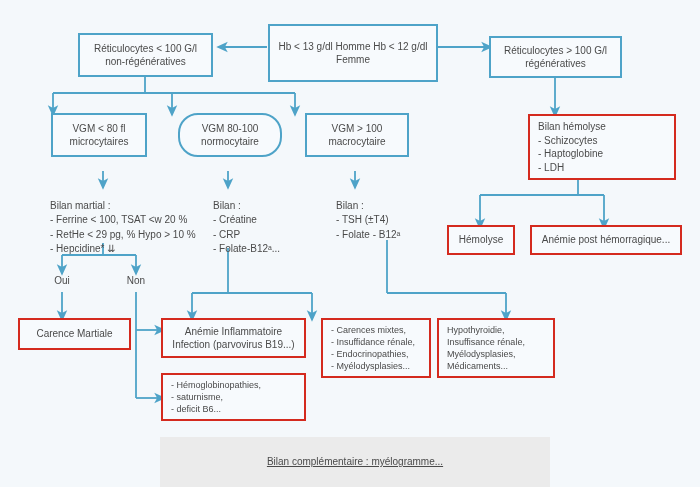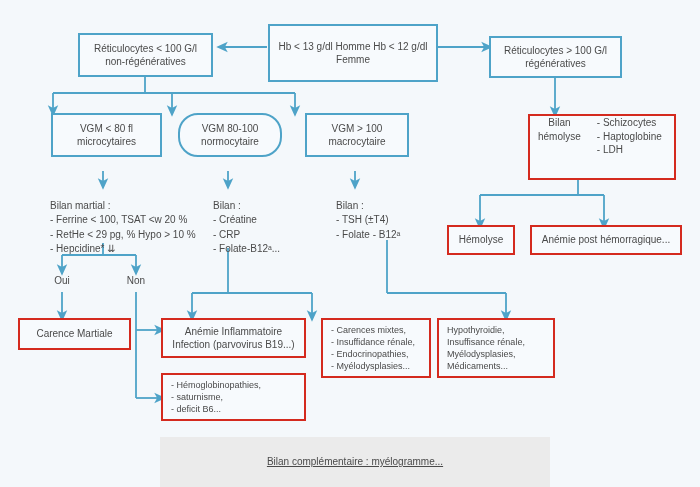--- a/index.html
+++ b/index.html
@@ -117,36 +117,36 @@
   <div class="node blue f10" style="left:78px;top:33px;width:135px;height:44px;">
     <span class="txt">Réticulocytes &lt; 100 G/l
 non-régénératives</span>
   </div>
 
   <div class="node blue f10" style="left:489px;top:36px;width:133px;height:42px;">
     <span class="txt">Réticulocytes &gt; 100 G/l
 régénératives</span>
   </div>
 
-  <div class="node blue f10" style="left:51px;top:113px;width:111px;height:44px;">
+  <div class="node blue f10" style="left:51px;top:113px;width:96px;height:44px;">
     <span class="txt">VGM &lt; 80 fl
 microcytaires</span>
   </div>
 
   <div class="node blue f10" style="left:178px;top:113px;width:104px;height:44px;border-radius:20px;">
     <span class="txt">VGM 80-100
 normocytaire</span>
   </div>
 
   <div class="node blue f10" style="left:305px;top:113px;width:104px;height:44px;">
     <span class="txt">VGM &gt; 100
 macrocytaire</span>
   </div>
 
-  <div class="node red list f10" style="left:528px;top:114px;width:148px;height:66px;flex-direction:row;justify-content:center;align-items:flex-start;">
+  <div class="node red list f10" style="left:528px;top:114px;width:148px;height:66px;flex-direction:column;justify-content:center;align-items:flex-start;">
     <span class="hdr" style="padding:0 8px;">Bilan hémolyse</span>
     <span class="txt">- Schizocytes
 - Haptoglobine
 - LDH</span>
   </div>
 
   <div class="node red f10" style="left:530px;top:225px;width:152px;height:30px;">
     <span class="txt">Anémie post hémorragique...</span>
   </div>
 

